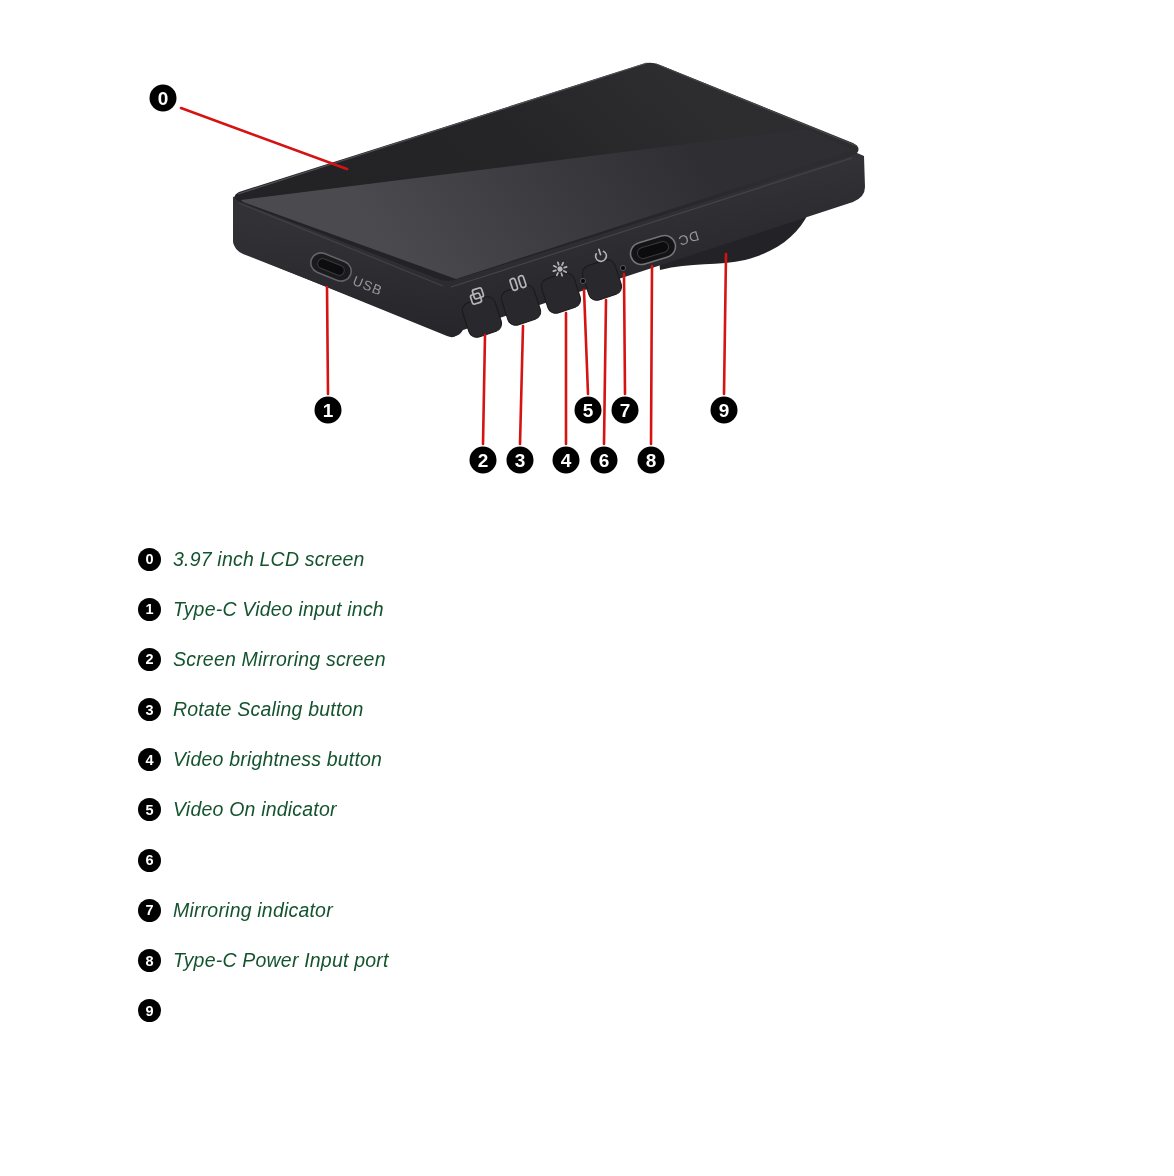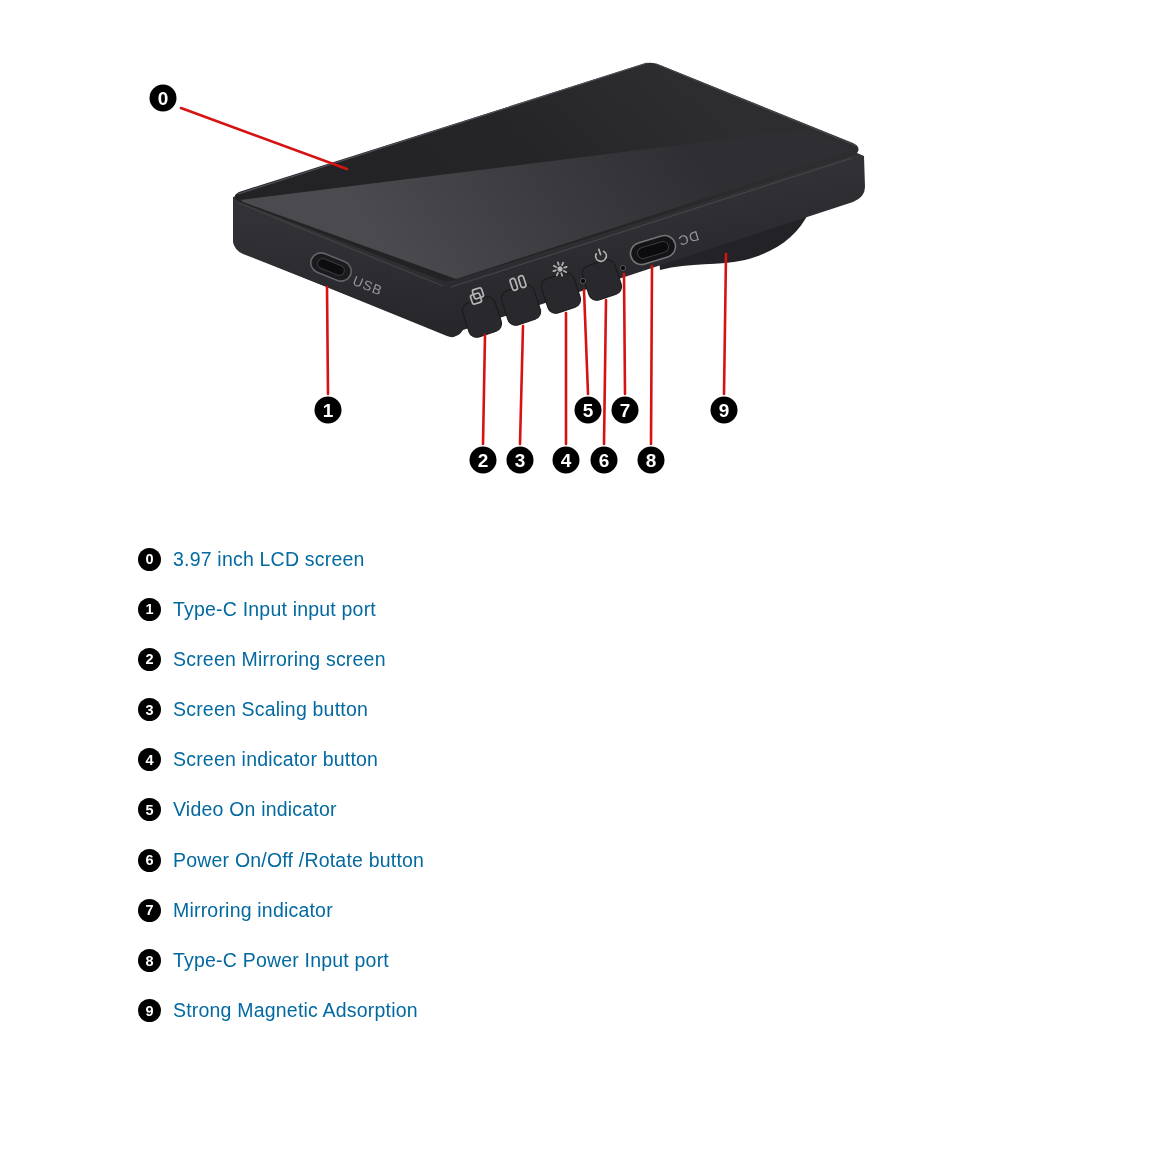--- a/index.html
+++ b/index.html
@@ -8,21 +8,21 @@
     font-family:"Liberation Sans", sans-serif;overflow:hidden;
   }
   .illustration{position:absolute;left:0;top:0;}
   .legend{position:absolute;left:138px;top:545px;display:flex;flex-direction:column;}
   .legend-row{display:flex;align-items:center;height:28px;margin-bottom:22.2px;}
   .badge{
     width:23px;height:23px;border-radius:50%;background:#000;color:#fff;
     display:flex;align-items:center;justify-content:center;
     font-size:14.5px;font-weight:bold;flex:0 0 auto;
   }
-  .legend-label{margin-left:12px;font-size:19.5px;color:#0369a1;letter-spacing:0.2px;white-space:nowrap;}
+  .legend-label{margin-left:12px;font-size:19.5px;color:#14532d;letter-spacing:0.2px;white-space:nowrap;font-style:italic;}
   .marker-digit{font:bold 19px "Liberation Sans",sans-serif;fill:#ffffff;}
   .callout-line{stroke:#d61313;stroke-width:2.6;stroke-linecap:round;}
   .port-label{font:13.5px "Liberation Sans",sans-serif;fill:#97979b;letter-spacing:1px;}
   .dev-icon{stroke:#b5b5b8;stroke-width:1.7;fill:none;stroke-linecap:round;stroke-linejoin:round;}
 </style>
 </head>
 <body>
 
 <div class="canvas">
 
@@ -169,49 +169,47 @@
     </g>
   </svg>
 
   <div class="legend">
     <div class="legend-row">
       <span class="badge">0</span>
       <span class="legend-label">3.97 inch LCD screen</span>
     </div>
     <div class="legend-row">
       <span class="badge">1</span>
-      <span class="legend-label">Type-C Input input port</span>
+      <span class="legend-label">Type-C Video input inch</span>
     </div>
     <div class="legend-row">
       <span class="badge">2</span>
       <span class="legend-label">Screen Mirroring screen</span>
     </div>
     <div class="legend-row">
       <span class="badge">3</span>
-      <span class="legend-label">Screen Scaling button</span>
+      <span class="legend-label">Rotate Scaling button</span>
     </div>
     <div class="legend-row">
       <span class="badge">4</span>
-      <span class="legend-label">Screen indicator button</span>
+      <span class="legend-label">Video brightness button</span>
     </div>
     <div class="legend-row">
       <span class="badge">5</span>
       <span class="legend-label">Video On indicator</span>
     </div>
     <div class="legend-row">
       <span class="badge">6</span>
-      <span class="legend-label">Power On/Off /Rotate button</span>
     </div>
     <div class="legend-row">
       <span class="badge">7</span>
       <span class="legend-label">Mirroring indicator</span>
     </div>
     <div class="legend-row">
       <span class="badge">8</span>
       <span class="legend-label">Type-C Power Input port</span>
     </div>
     <div class="legend-row">
       <span class="badge">9</span>
-      <span class="legend-label">Strong Magnetic Adsorption</span>
     </div>
   </div>
 
 </div>
 
 </body></html>

